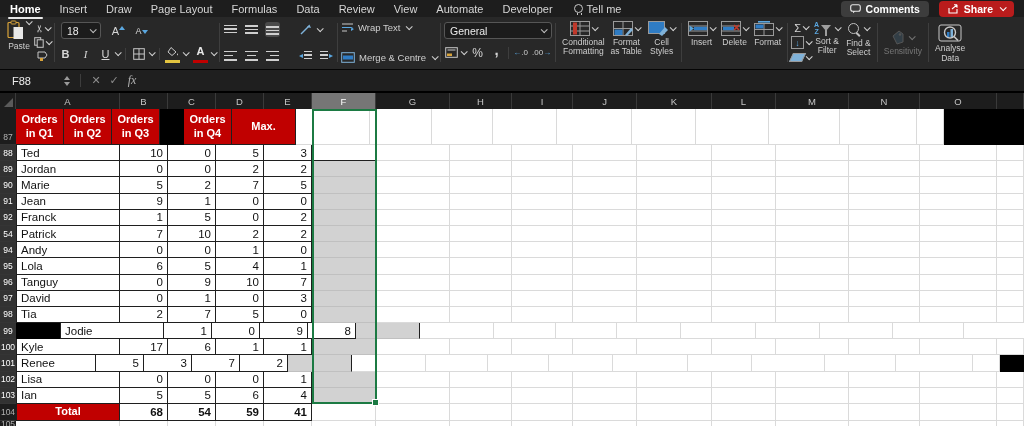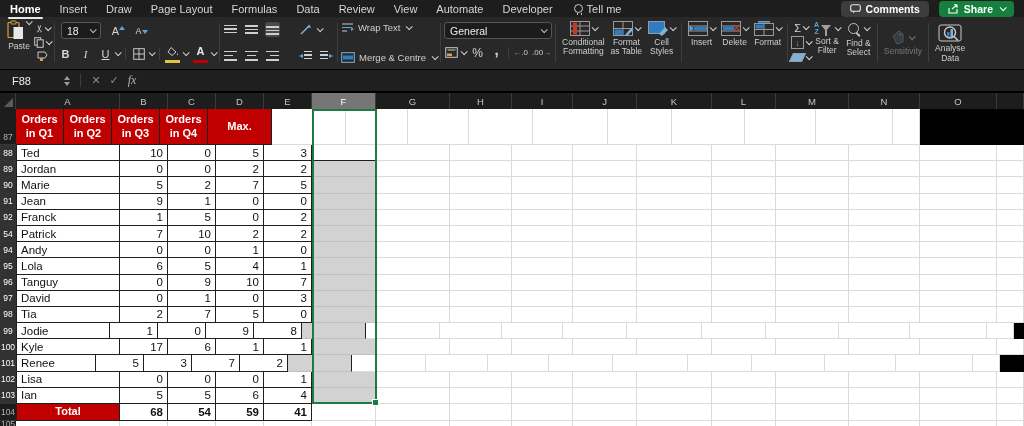--- a/index.html
+++ b/index.html
@@ -9,21 +9,21 @@
   .menubar{height:17px;background:#1d1d1d;display:flex;align-items:center;padding:0 10px;}
   .mtab{font-size:11px;color:#d6d6d6;margin-right:19px;position:relative;font-weight:400;cursor:default;white-space:nowrap;}
   .mtab.active{color:#fff;font-weight:700;}
   .mtab.active::after{content:"";position:absolute;left:-2px;right:-2px;bottom:-4px;height:2px;background:#e8e8e8;border-radius:1px;}
   .tellme{display:flex;align-items:center;gap:4px;color:#d6d6d6;font-size:11px;margin-left:2px;}
   .bulb{width:7px;height:7px;border:1px solid #c8c8c8;border-radius:50%;position:relative;}
   .bulb::after{content:"";position:absolute;left:2px;bottom:-3px;width:3px;height:2px;border-left:1px solid #c8c8c8;border-right:1px solid #c8c8c8;}
   .mright{margin-left:auto;display:flex;align-items:center;gap:10px;}
   .pill{height:16px;border-radius:4px;display:flex;align-items:center;gap:5px;padding:0 9px;font-size:10.5px;color:#fff;font-weight:600;}
   .pill.comments{background:#3d3d3d;}
-  .pill.share{background:#15803d;}
+  .pill.share{background:#b91c1c;}
   .chev{display:inline-block;width:4px;height:4px;border-right:1.2px solid currentColor;border-bottom:1.2px solid currentColor;transform:rotate(45deg) translateY(-1px);margin-left:2px;flex:none;}
   
   .ribbon{height:49px;background:#282828;display:flex;align-items:stretch;padding:1px 4px 2px 4px;border-bottom:1px solid #050505;color:#cfcfcf;}
   .rsep{width:1px;background:#3e3e3e;margin:5px 3px;flex:none;}
   .rgroup{display:flex;align-items:stretch;flex:none;}
   .rcol2{display:flex;flex-direction:column;justify-content:space-between;padding:4px 0;}
   .rrow{display:flex;align-items:center;gap:2px;}
   .bigbtn{display:flex;flex-direction:column;align-items:center;justify-content:flex-start;padding:3px 3px 1px 3px;gap:2px;font-size:8.5px;line-height:1.1;text-align:center;color:#cfcfcf;}
   .bigbtn .lbl{white-space:pre-line;}
   .sbtn{min-width:15px;height:15px;display:flex;align-items:center;justify-content:center;font-size:11px;color:#d6d6d6;}
@@ -518,21 +518,21 @@
         <div class="ch" style="width: 77px;">O</div>
         <div class="ch" style="width: 27px;"></div>
       </div>
     <div class="gridbody" id="gridbody">
 
     <div class="grow" style="height: 36px;">
           <div class="rh hdr87">87</div>
           <div class="c tbl red" style="width: 48px;">Orders in Q1</div>
           <div class="c tbl red" style="width: 48px;">Orders in Q2</div>
           <div class="c tbl red" style="width: 48px;">Orders in Q3</div>
-          <div class="c tbl red" style="width: 48px;">Orders in Q4</div>
+          <div class="c tbl red" style="width: 48px; margin-left: 24px;">Orders in Q4</div>
           <div class="c tbl red" style="width: 64px;">Max.</div>
           <div class="c" style="width: 74px;"></div>
           <div class="c" style="width: 62px;"></div>
           <div class="c" style="width: 61px;"></div>
           <div class="c" style="width: 64px;"></div>
           <div class="c" style="width: 75px;"></div>
           <div class="c" style="width: 64px;"></div>
           <div class="c" style="width: 73px;"></div>
           <div class="c" style="width: 71px;"></div>
           <div class="c" style="width: 77px;"></div>
@@ -742,21 +742,21 @@
           <div class="c" style="width: 64px;"></div>
           <div class="c" style="width: 75px;"></div>
           <div class="c" style="width: 64px;"></div>
           <div class="c" style="width: 73px;"></div>
           <div class="c" style="width: 71px;"></div>
           <div class="c" style="width: 77px;"></div>
           <div class="c" style="width: 27px;"></div>
         </div>
         <div class="grow" style="height: 16.2px;">
           <div class="rh selr">99</div>
-          <div class="c tbl tblL name" style="width: 94px;">Jodie</div>
+          <div class="c tbl tblL name" style="width: 104px; margin-left: 44px;">Jodie</div>
           <div class="c tbl num" style="width: 48px;">1</div>
           <div class="c tbl num" style="width: 48px;">0</div>
           <div class="c tbl num" style="width: 48px;">9</div>
           <div class="c tbl num" style="width: 48px;">8</div>
           <div class="c tbl frange" style="width: 64px;"></div>
           <div class="c" style="width: 74px;"></div>
           <div class="c" style="width: 62px;"></div>
           <div class="c" style="width: 61px;"></div>
           <div class="c" style="width: 64px;"></div>
           <div class="c" style="width: 75px;"></div>

